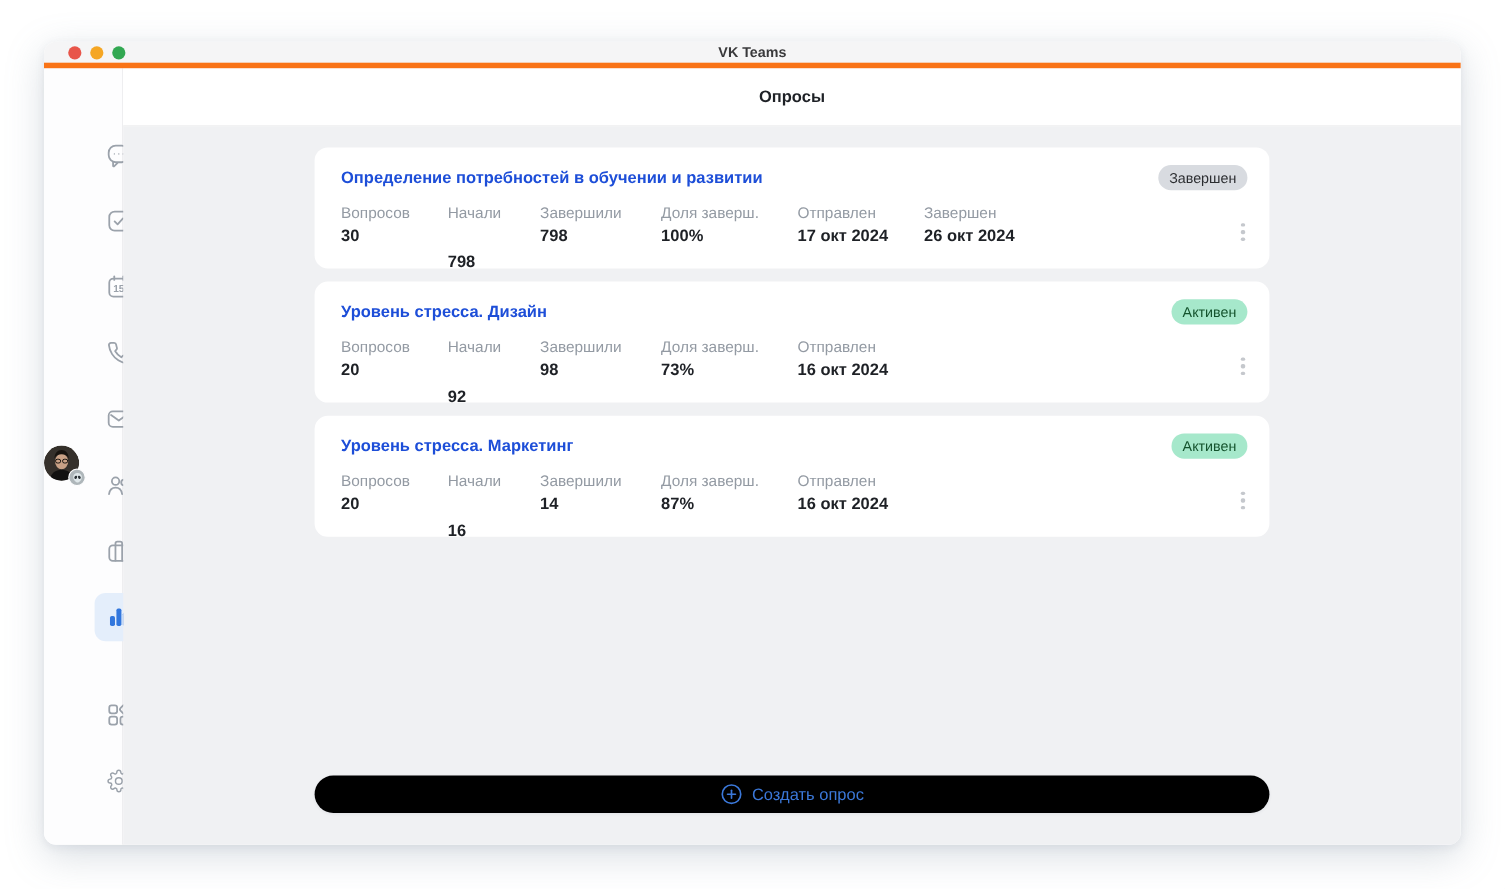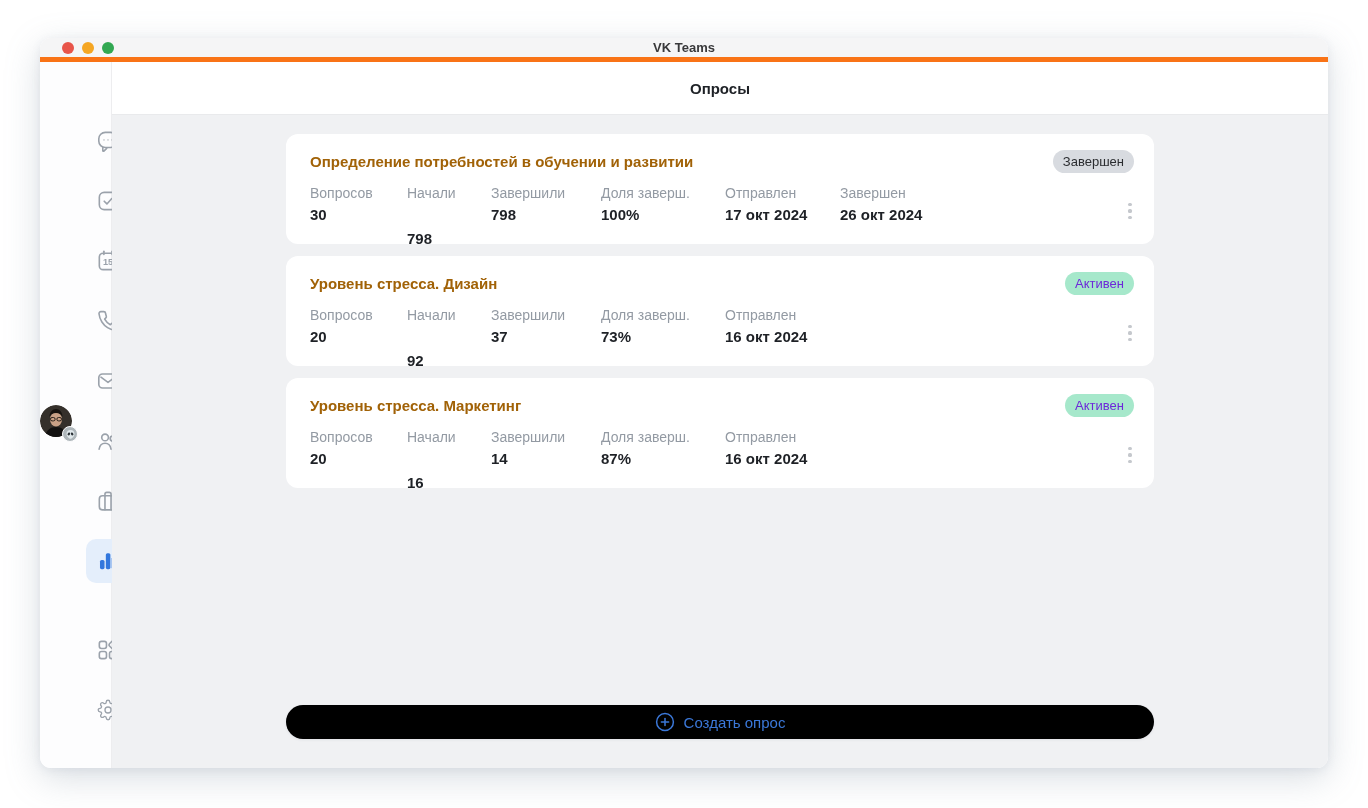--- a/index.html
+++ b/index.html
@@ -92,27 +92,27 @@
     flex: 1; background: var(--content-bg, #f0f1f3);
     position: relative; min-height: 0;
   }
   .survey-list { width: 868px; margin: 19px auto 0; display: flex; flex-direction: column; gap: 12px; }
   .card {
     background: #fff; border-radius: 12px; height: 110px;
     position: relative; padding: 17px 20px 0 24px;
     cursor: pointer; text-align: left;
   }
   .card-top { display: flex; align-items: flex-start; justify-content: space-between; }
-  .card-title { font-size: 15px; font-weight: 700; color: #a16207; line-height: 21px; }
+  .card-title { font-size: 15px; font-weight: 700; color: #1d4ed8; line-height: 21px; }
   .badge {
     flex: 0 0 auto; font-size: 13px; line-height: 15px;
     padding: 4px 10px; border-radius: 12px; margin-top: -1px;
   }
   .badge.completed { background: var(--badge-done-bg, #d8dbe0); color: #2b2d30; }
-  .badge.active { background: var(--badge-active-bg, #a6e8cb); color: #6d28d9; text-align: center; }
+  .badge.active { background: var(--badge-active-bg, #a6e8cb); color: #14532d; text-align: center; }
   .stats { display: flex; margin-top: 12px; }
   .stat { display: flex; flex-direction: column; gap: 5px; }
   .stat:nth-child(1) { width: 97px; }
   .stat:nth-child(2) { width: 84px; gap: 29px; }
   .stat:nth-child(3) { width: 110px; }
   .stat:nth-child(4) { width: 124px; }
   .stat:nth-child(5) { width: 115px; }
   .stat-label { font-size: 14px; color: #939aa3; }
   .stat-value { font-size: 15px; font-weight: 700; color: #1e2126; }
   .kebab {
@@ -298,21 +298,21 @@
                 <div class="stat">
                   <div class="stat-label">Вопросов</div>
                   <div class="stat-value">20</div>
                 </div>
                 <div class="stat">
                   <div class="stat-label">Начали</div>
                   <div class="stat-value">92</div>
                 </div>
                 <div class="stat">
                   <div class="stat-label">Завершили</div>
-                  <div class="stat-value">37</div>
+                  <div class="stat-value">98</div>
                 </div>
                 <div class="stat">
                   <div class="stat-label">Доля заверш.</div>
                   <div class="stat-value">73%</div>
                 </div>
                 <div class="stat">
                   <div class="stat-label">Отправлен</div>
                   <div class="stat-value">16 окт 2024</div>
                 </div>
               </div>

